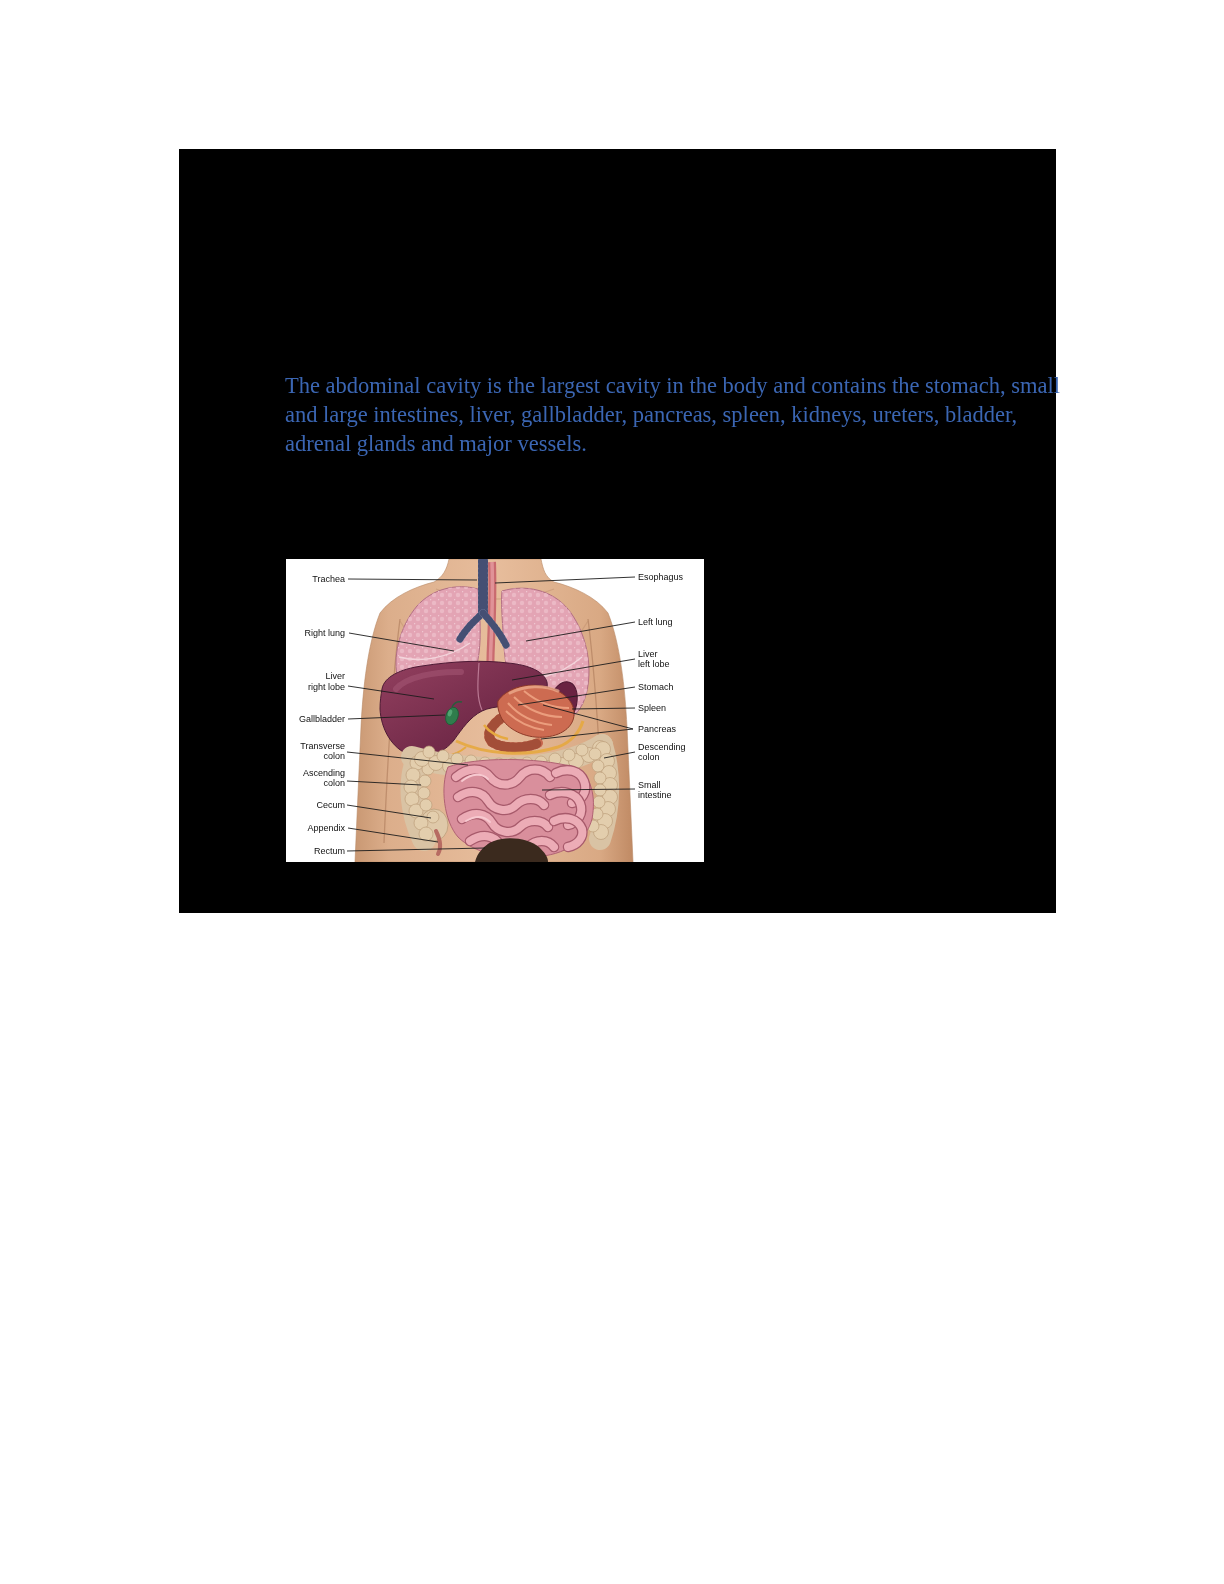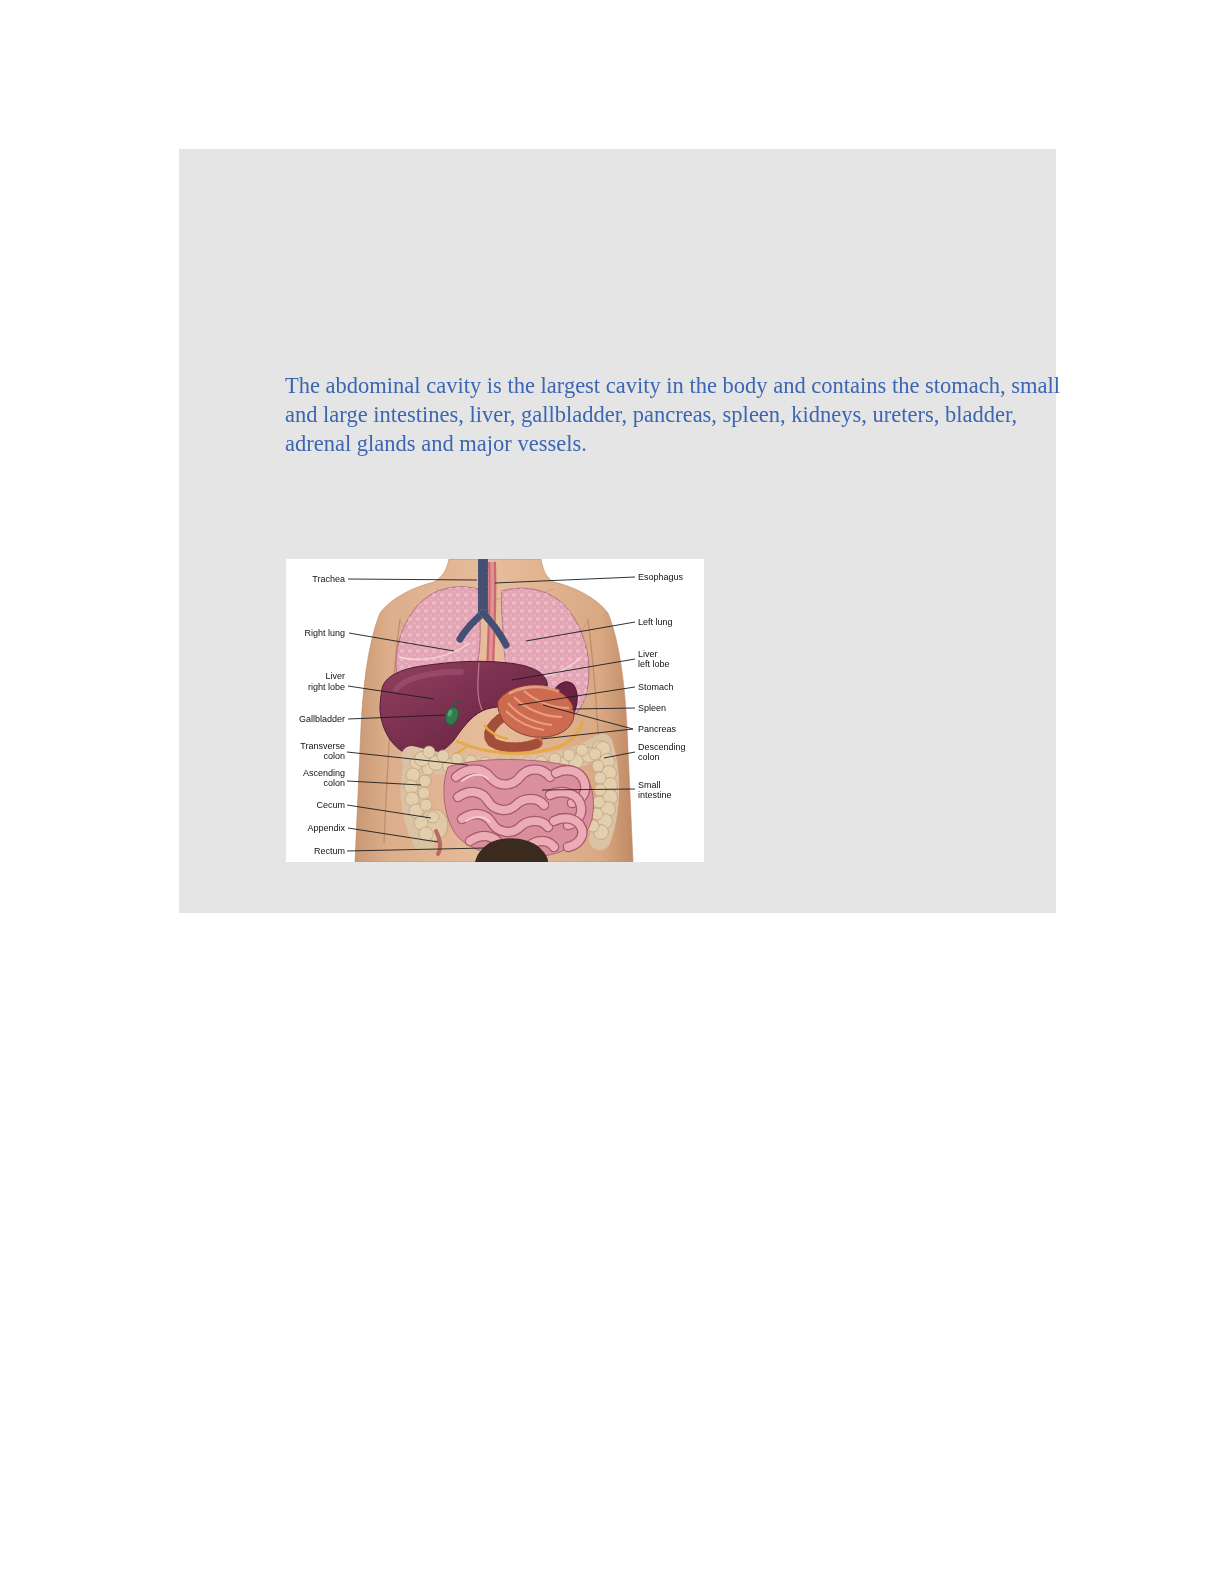--- a/index.html
+++ b/index.html
@@ -1,18 +1,18 @@
 <!DOCTYPE html>
 <html><head>
 <meta charset="utf-8">
 <style>
   html,body{margin:0;padding:0;background:#ffffff;}
   .page{position:relative;width:1224px;height:1584px;background:#ffffff;overflow:hidden;
         font-family:"Liberation Serif","DejaVu Serif",serif;}
-  .slide{position:absolute;left:179px;top:149px;width:877px;height:764px;background:#e5e5e5;}
+  .slide{position:absolute;left:179px;top:149px;width:877px;height:764px;background:#000000;}
   .body-text{position:absolute;left:106px;top:222px;width:780px;
              font-size:22.5px;line-height:29px;color:#3b66b3;}
   .body-text p{margin:0;}
   .u{text-decoration:underline;}
   .figure{position:absolute;left:107px;top:410px;width:418px;height:303px;background:#ffffff;text-decoration:underline;}
   svg{display:block;}
 </style>
 </head>
 <body>
 

